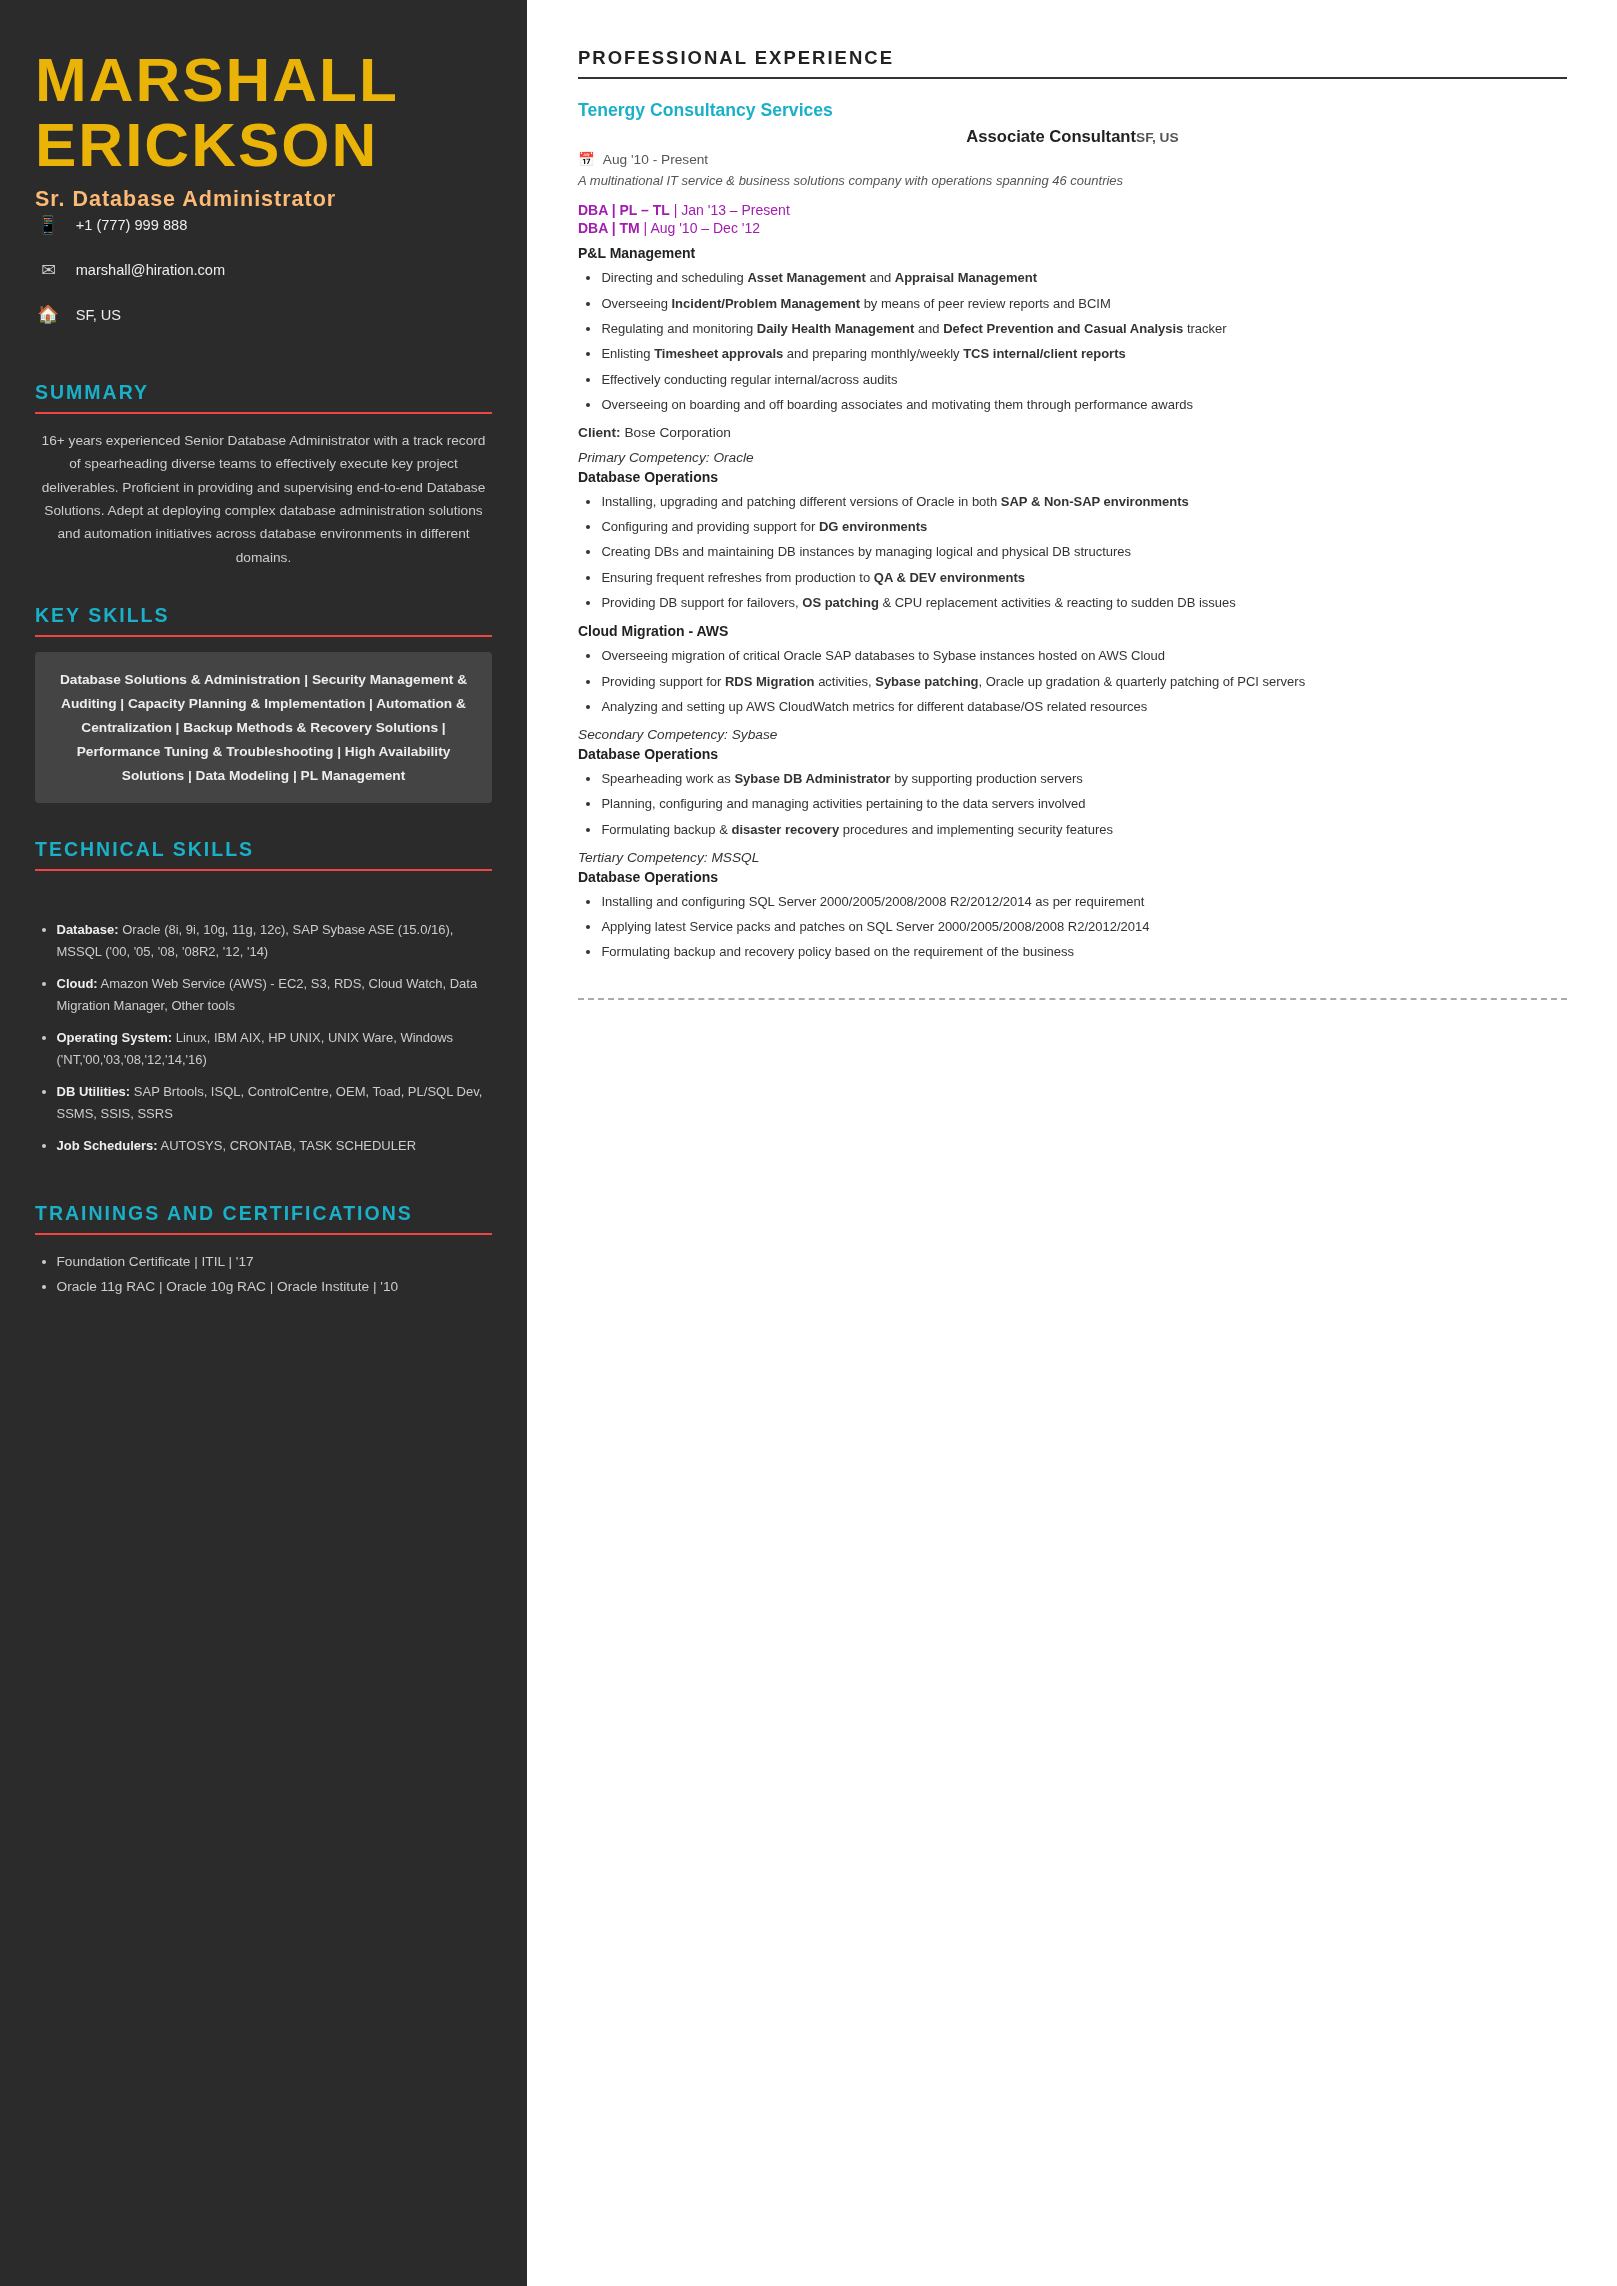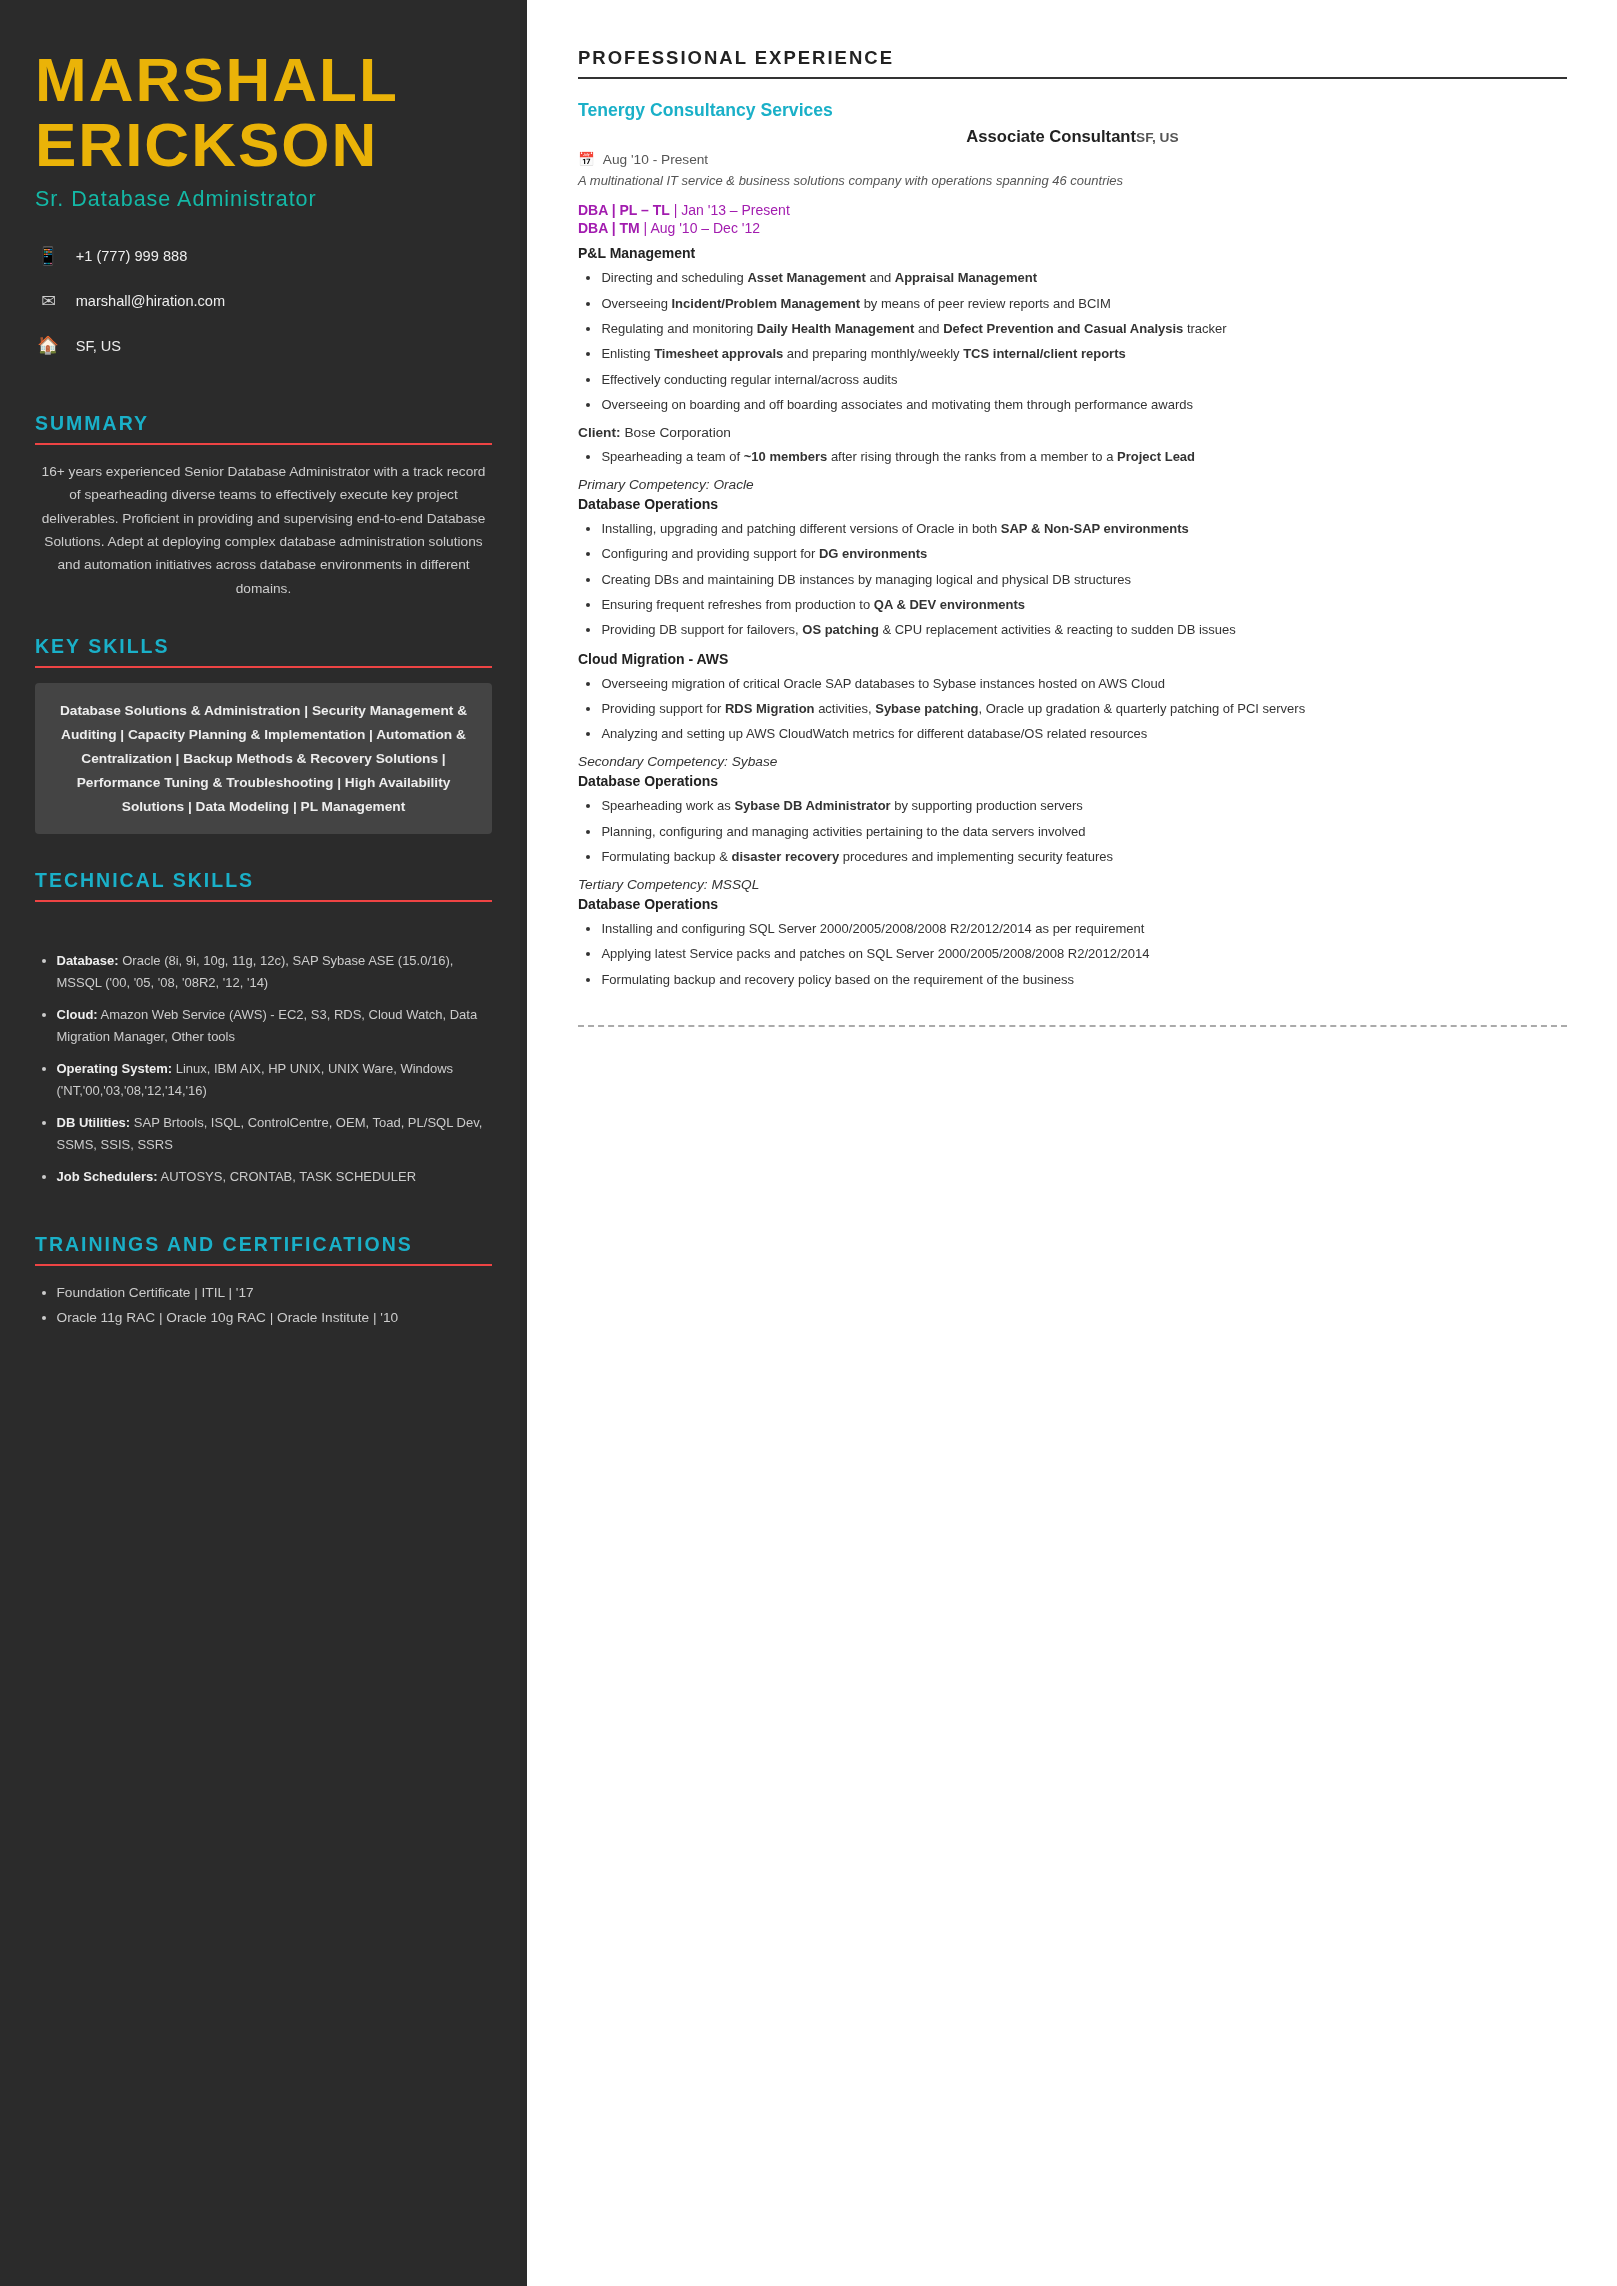--- a/index.html
+++ b/index.html
@@ -28,23 +28,22 @@
       font-weight: 900;
       color: #eab308;
       line-height: 1.05;
       text-transform: uppercase;
       letter-spacing: 2px;
       margin-bottom: 9.8px;
     }
 
     .sidebar-title {
       font-size: 21.5px;
-      color: #14b8a6;
-      font-weight: 400;
-      margin-bottom: 31px;
+      color: #fdba74;
+      font-weight: 700;
       letter-spacing: 1px;
     }
 
     .contact-item {
       display: flex;
       align-items: center;
       gap: 13.7px;
       margin-bottom: 17.6px;
       font-size: 14.6px;
       color: #eee;
@@ -319,23 +318,20 @@
   <ul class="bullet-list">
     <li>Directing and scheduling <strong>Asset Management</strong> and <strong>Appraisal Management</strong></li>
     <li>Overseeing <strong>Incident/Problem Management</strong> by means of peer review reports and BCIM</li>
     <li>Regulating and monitoring <strong>Daily Health Management</strong> and <strong>Defect Prevention and Casual Analysis</strong> tracker</li>
     <li>Enlisting <strong>Timesheet approvals</strong> and preparing monthly/weekly <strong>TCS internal/client reports</strong></li>
     <li>Effectively conducting regular internal/across audits</li>
     <li>Overseeing on boarding and off boarding associates and motivating them through performance awards</li>
   </ul>
 
   <div class="client-line"><strong>Client:</strong> Bose Corporation</div>
-  <ul class="bullet-list">
-    <li>Spearheading a team of <strong>~10 members</strong> after rising through the ranks from a member to a <strong>Project Lead</strong></li>
-  </ul>
 
   <div class="competency-line"><em>Primary Competency:</em> Oracle</div>
   <div class="db-ops-heading">Database Operations</div>
   <ul class="bullet-list">
     <li>Installing, upgrading and patching different versions of Oracle in both <strong>SAP &amp; Non-SAP environments</strong></li>
     <li>Configuring and providing support for <strong>DG environments</strong></li>
     <li>Creating DBs and maintaining DB instances by managing logical and physical DB structures</li>
     <li>Ensuring frequent refreshes from production to <strong>QA &amp; DEV environments</strong></li>
     <li>Providing DB support for failovers, <strong>OS patching</strong> &amp; CPU replacement activities &amp; reacting to sudden DB issues</li>
   </ul>

